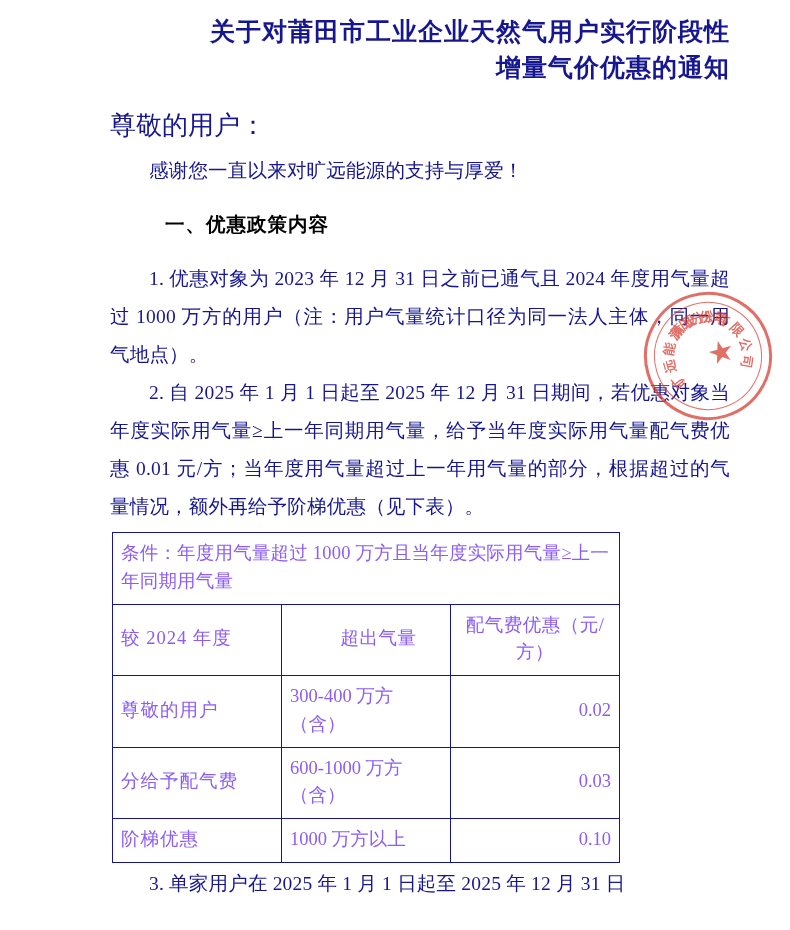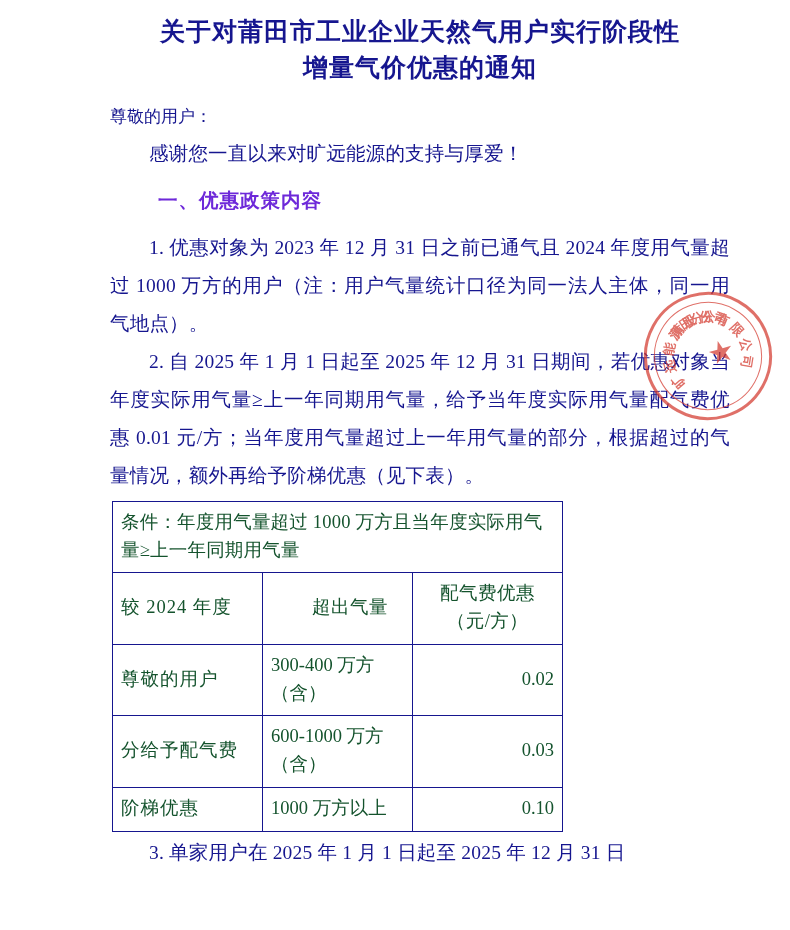--- a/index.html
+++ b/index.html
@@ -26,57 +26,58 @@
     text-align: center;
     font-size: 25px;
     font-weight: bold;
     line-height: 1.45;
     letter-spacing: 1px;
     color: #16168f;
     margin: 0 0 14px 0;
   }
   .title-line {
     display: block;
+    text-align: right;
   }
   .title-line.second {
     letter-spacing: 1px;
   }
   .salutation {
-    font-size: 17px;
+    font-size: 26px;
     line-height: 1.9;
     margin: 0 0 2px 0;
     color: #16168f;
   }
   p.body-para {
     font-size: 19.5px;
     line-height: 1.95;
     margin: 0;
     text-indent: 2em;
     text-align: justify;
     color: #16168f;
     letter-spacing: 0.2px;
   }
   p.section-head {
     font-size: 19.5px;
     font-weight: bold;
     line-height: 1.95;
-    margin: 9px;
+    margin: 16px;
     text-indent: 2em;
-    color: #6d28d9;
+    color: #000000;
     letter-spacing: 1px;
   }
   .tbl-wrap {
     margin: 6px 0 2px 0;
     padding-left: 2px;
   }
   table.policy-table {
     border-collapse: collapse;
-    width: 451px;
+    width: 508px;
     table-layout: fixed;
-    color: #14532d;
+    color: #8b5cf6;
   }
   table.policy-table td {
     border: 1.6px solid #16168f;
     font-size: 18.5px;
     padding: 7px 8px 8px 8px;
     line-height: 1.5;
     vertical-align: middle;
   }
   td.cond-cell {
     text-align: left;

